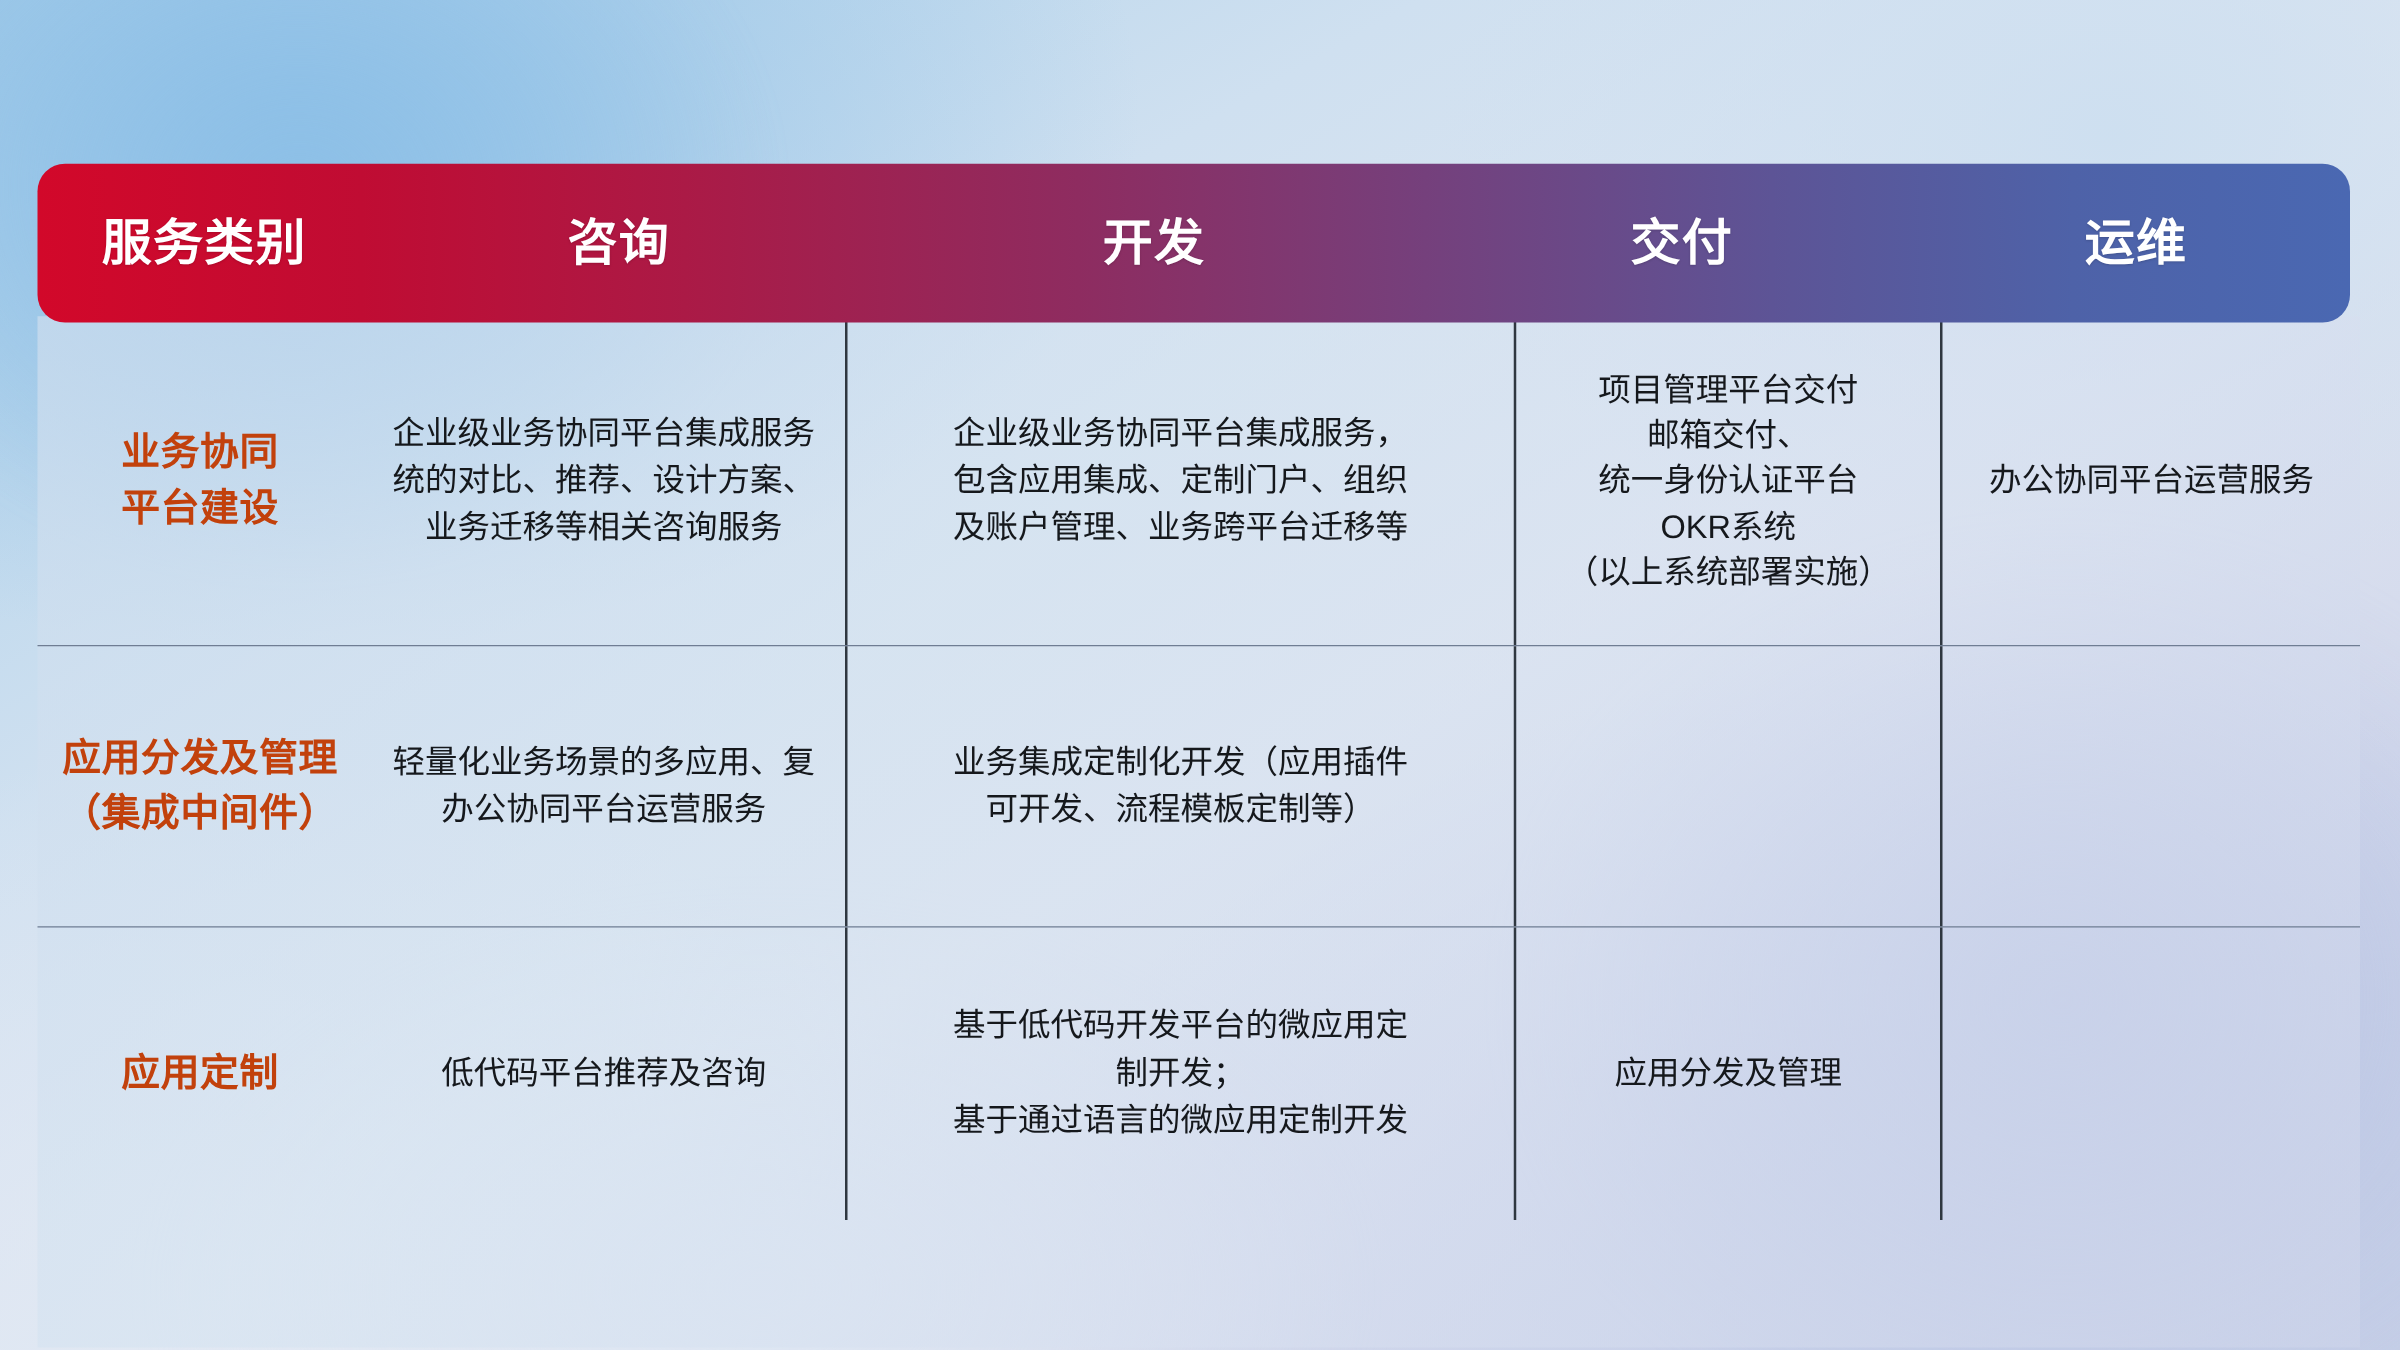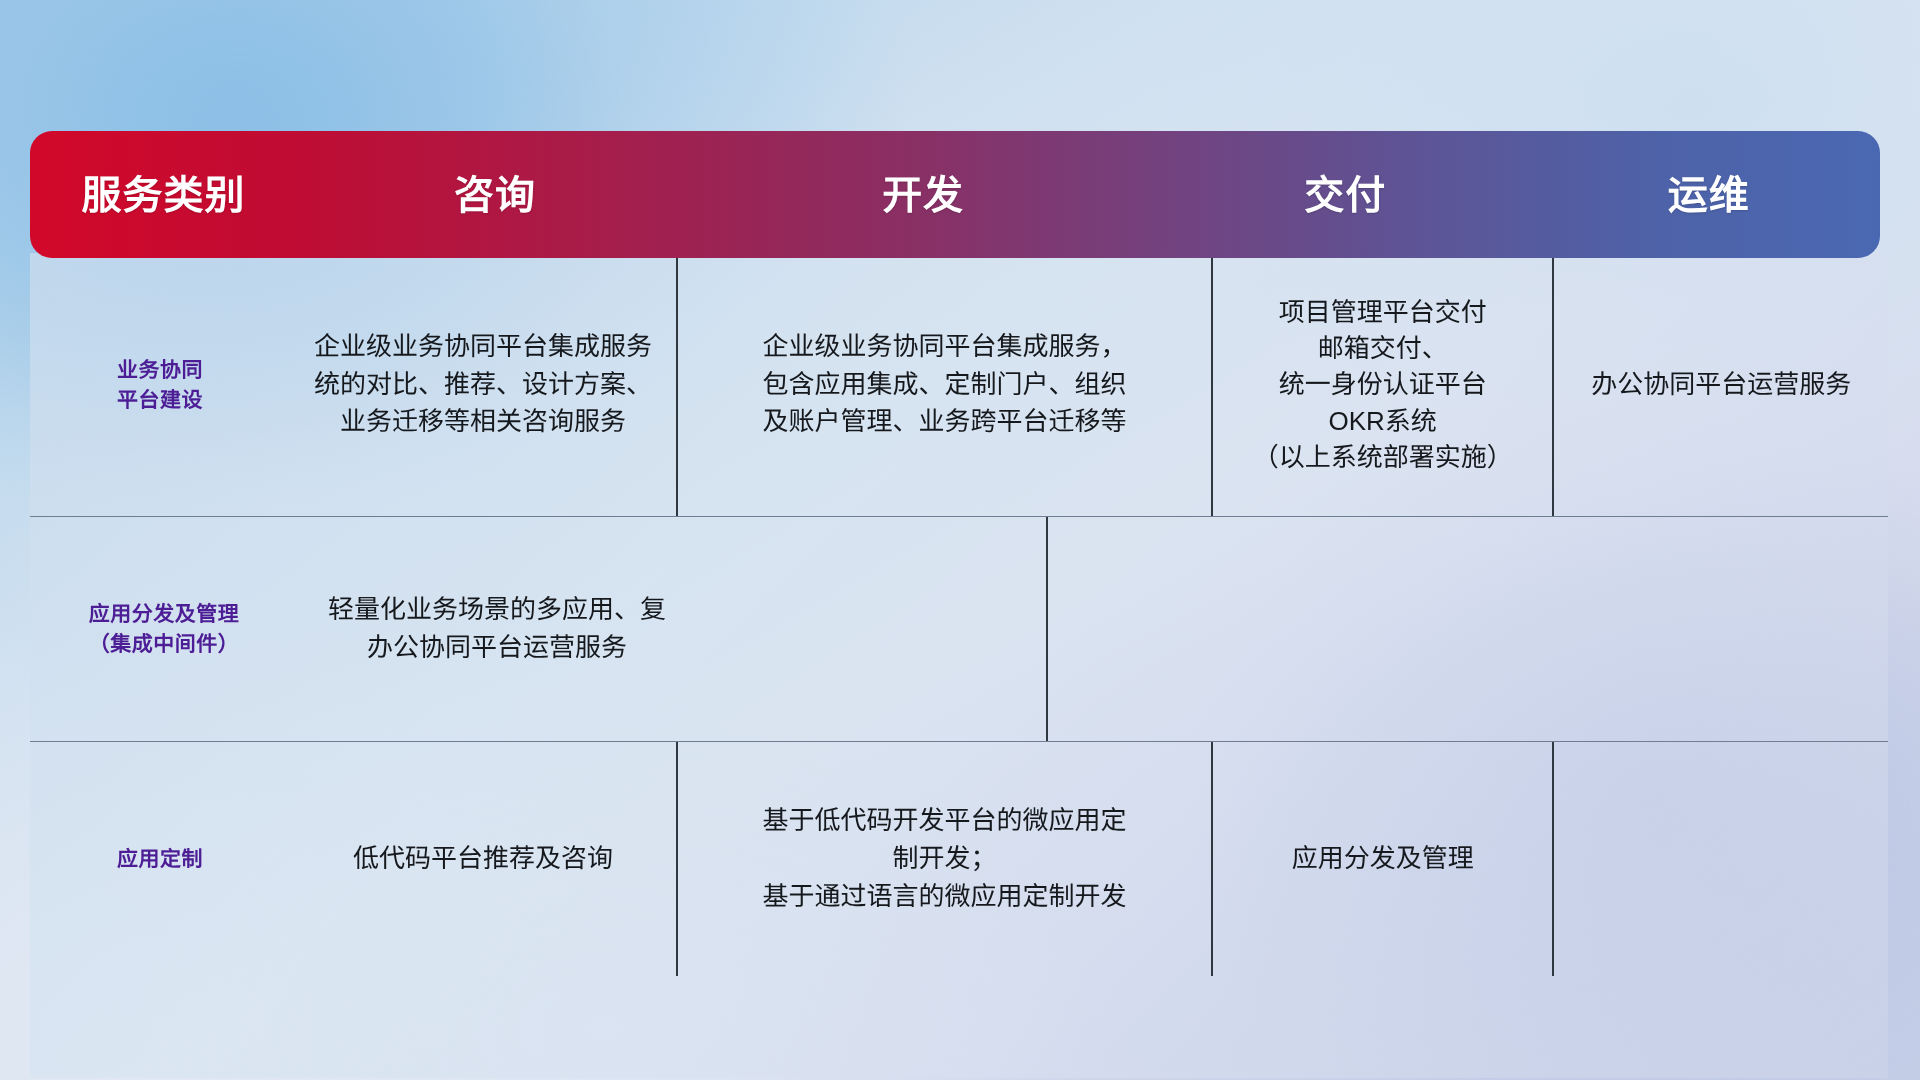--- a/index.html
+++ b/index.html
@@ -134,22 +134,22 @@
     padding: 6px 14px;
     text-align: center;
   }
   .c-0 { width: 268px; }
   .c-1 { width: 398px; }
   .c-2 { width: 554px; border-left: 2px solid #2f3740; border-right: 2px solid #2f3740; }
   .c-3 { width: 352px; border-right: 2px solid #2f3740; }
   .c-4 { width: 344px; }
 
   .cat-text {
-    color: #4c1d95;
-    font-size: 21px;
+    color: #c2410c;
+    font-size: 31px;
     font-weight: bold;
     line-height: 1.42;
     letter-spacing: 0.5px;
     white-space: pre-line;
   }
   .body-text {
     color: #15181c;
     font-size: 26px;
     line-height: 1.46;
     white-space: pre-line;
@@ -209,20 +209,24 @@
 
     <div class="trow r-1">
       <div class="cell c-0">
         <span class="cat-text">应用分发及管理
 （集成中间件）</span>
       </div>
       <div class="cell c-1">
         <span class="body-text">轻量化业务场景的多应用、复
 办公协同平台运营服务</span>
       </div>
+      <div class="cell c-2">
+        <span class="body-text">业务集成定制化开发（应用插件
+可开发、流程模板定制等）</span>
+      </div>
       <div class="cell c-3">
         <span class="body-text"></span>
       </div>
       <div class="cell c-4">
         <span class="body-text"></span>
       </div>
     </div>
 
     <div class="trow r-2">
       <div class="cell c-0">

